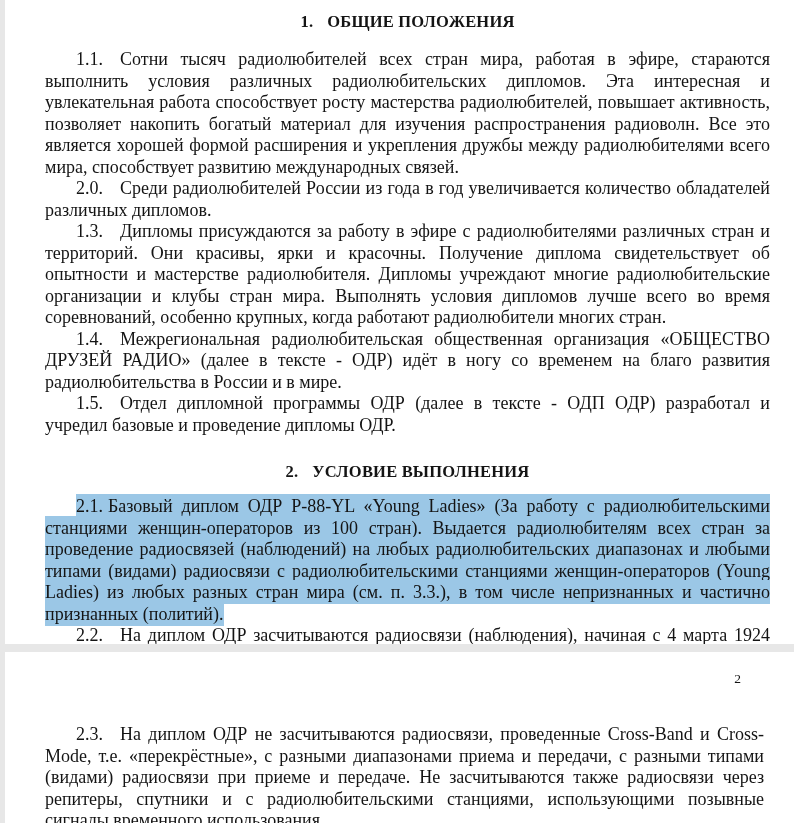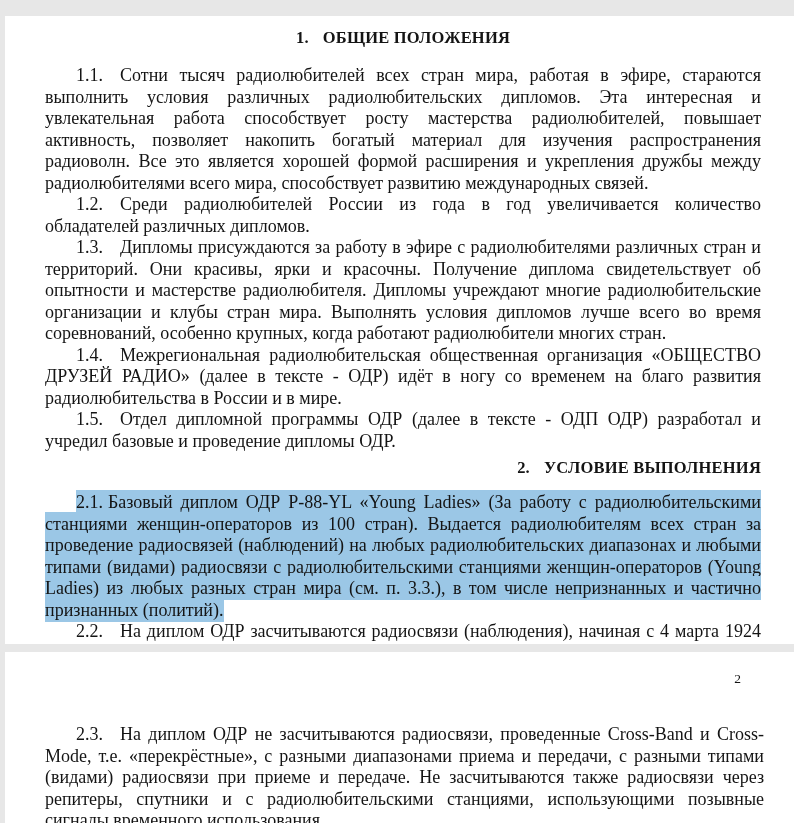--- a/index.html
+++ b/index.html
@@ -18,23 +18,23 @@
     color:var(--text-color);
   }
   .page{
     position:absolute;
     left:5px;
     right:0;
     background:var(--page-background);
     box-shadow:inset 0 0 0 0 transparent;
   }
   .page-1{
-    top:16px;
+    top:0;
     height:644px;
-    padding:9px 33px 0 40px;
+    padding:9px 24px 0 40px;
     overflow:hidden;
   }
   .page-gap{
     position:absolute;
     left:0;
     right:0;
     top:644px;
     height:8px;
     background:var(--app-background);
   }
@@ -44,21 +44,21 @@
     padding:15px 30px 0 40px;
   }
   .hdr{
     text-align:center;
     font-size:16.5px;
     font-weight:bold;
     line-height:19px;
     letter-spacing:.2px;
   }
   .hdr-1{margin:3px 0 18px 0;}
-  .hdr-2{margin:6px 0 15px 0;text-align:right;}
+  .hdr-2{margin:26px 0 15px 0;}
   .hnum{margin-right:14px;}
   .para{
     font-size:18px;
     line-height:21.5px;
     text-align:justify;
     text-indent:31px;
   }
   .num{margin-right:17px;}
   .num-sm{margin-right:5px;margin-top:32px;}
   .hl{
@@ -81,21 +81,21 @@
 
   <h2 class="hdr hdr-1">
     <span class="hnum">1.</span><span>ОБЩИЕ ПОЛОЖЕНИЯ</span>
   </h2>
 
   <p class="para">
     <span class="num">1.1.</span><span>Сотни тысяч радиолюбителей всех стран мира, работая в эфире, стараются выполнить условия различных радиолюбительских дипломов. Эта интересная и увлекательная работа способствует росту мастерства радиолюбителей, повышает активность, позволяет накопить богатый материал для изучения распространения радиоволн. Все это является хорошей формой расширения и укрепления дружбы между радиолюбителями всего мира, способствует развитию международных связей.</span>
   </p>
 
   <p class="para">
-    <span class="num">1.2.</span><span>Среди радиолюбителей России из года в год увеличивается количество обладателей различных дипломов.</span>
+    <span class="num">2.0.</span><span>Среди радиолюбителей России из года в год увеличивается количество обладателей различных дипломов.</span>
   </p>
 
   <p class="para">
     <span class="num">1.3.</span><span>Дипломы присуждаются за работу в эфире с радиолюбителями различных стран и территорий. Они красивы, ярки и красочны. Получение диплома свидетельствует об опытности и мастерстве радиолюбителя. Дипломы учреждают многие радиолюбительские организации и клубы стран мира. Выполнять условия дипломов лучше всего во время соревнований, особенно крупных, когда работают радиолюбители многих стран.</span>
   </p>
 
   <p class="para">
     <span class="num">1.4.</span><span>Межрегиональная радиолюбительская общественная организация «ОБЩЕСТВО ДРУЗЕЙ РАДИО» (далее в тексте - ОДР) идёт в ногу со временем на благо развития радиолюбительства в России и в мире.</span>
   </p>
 

